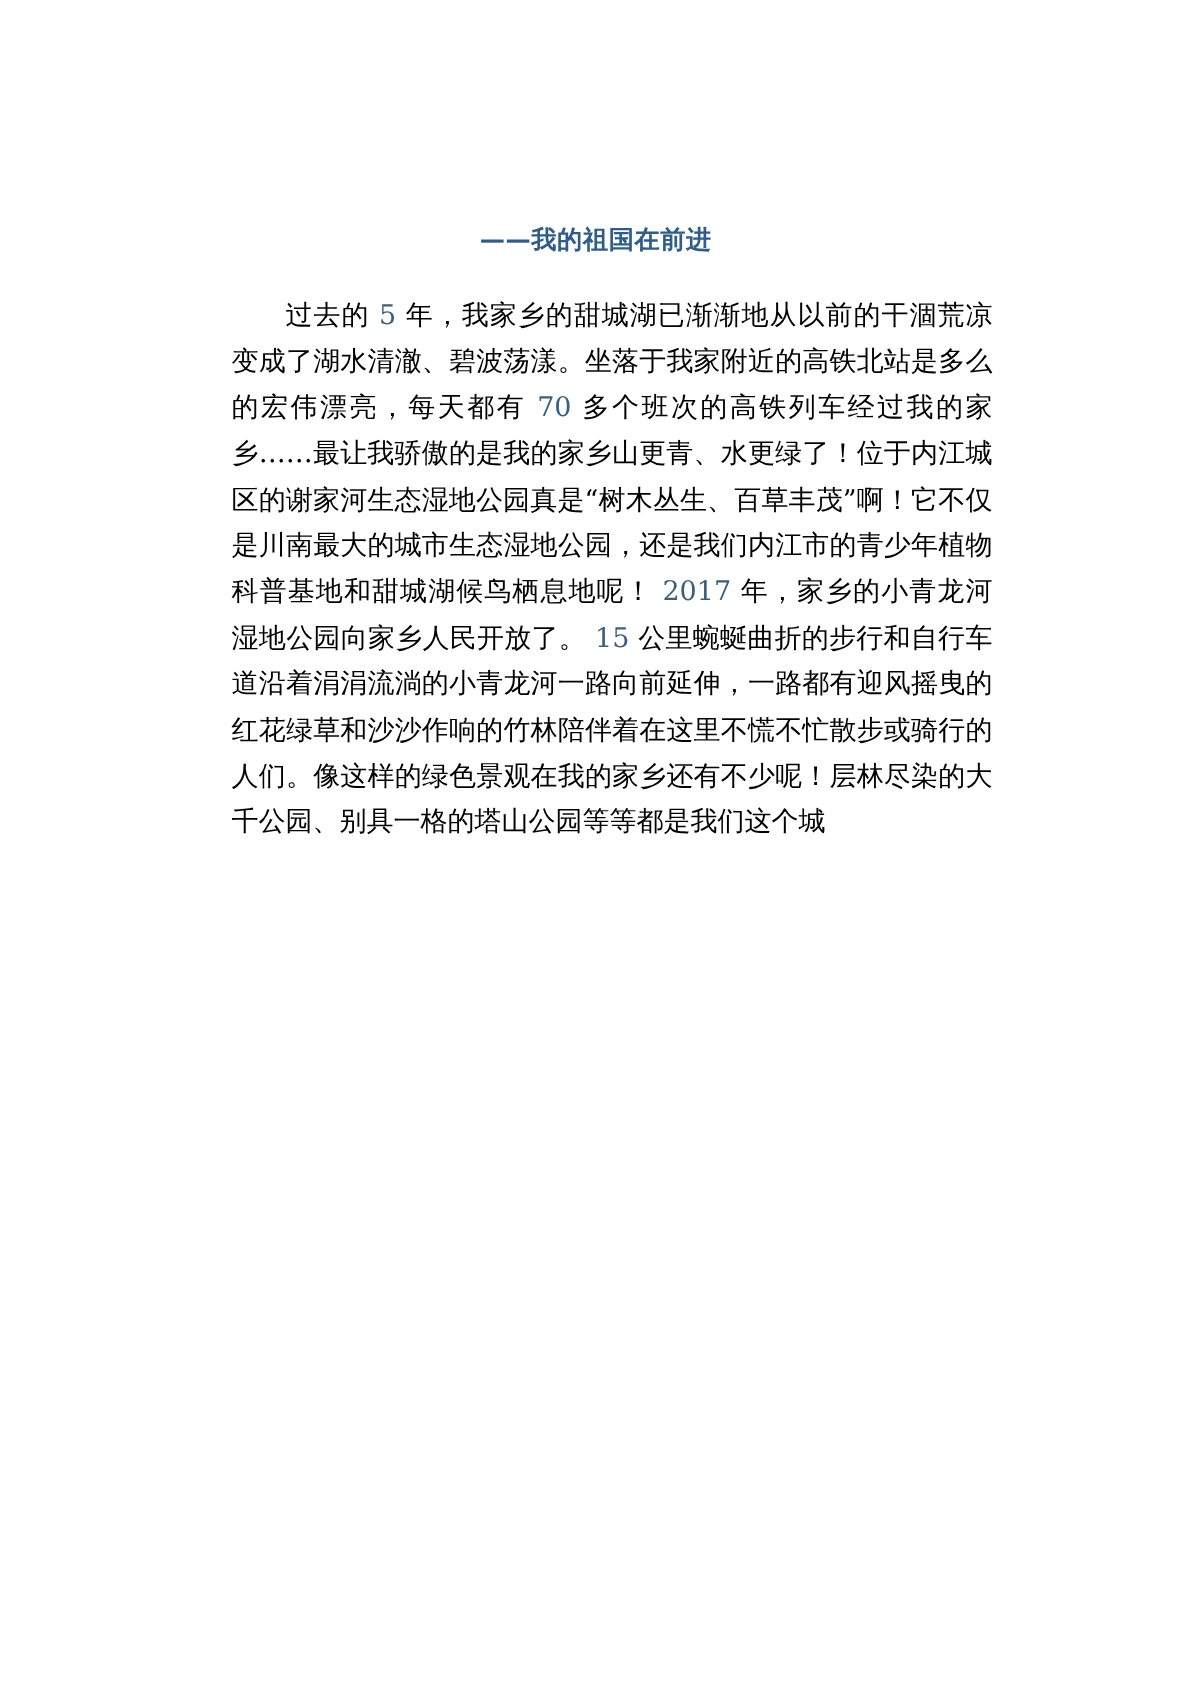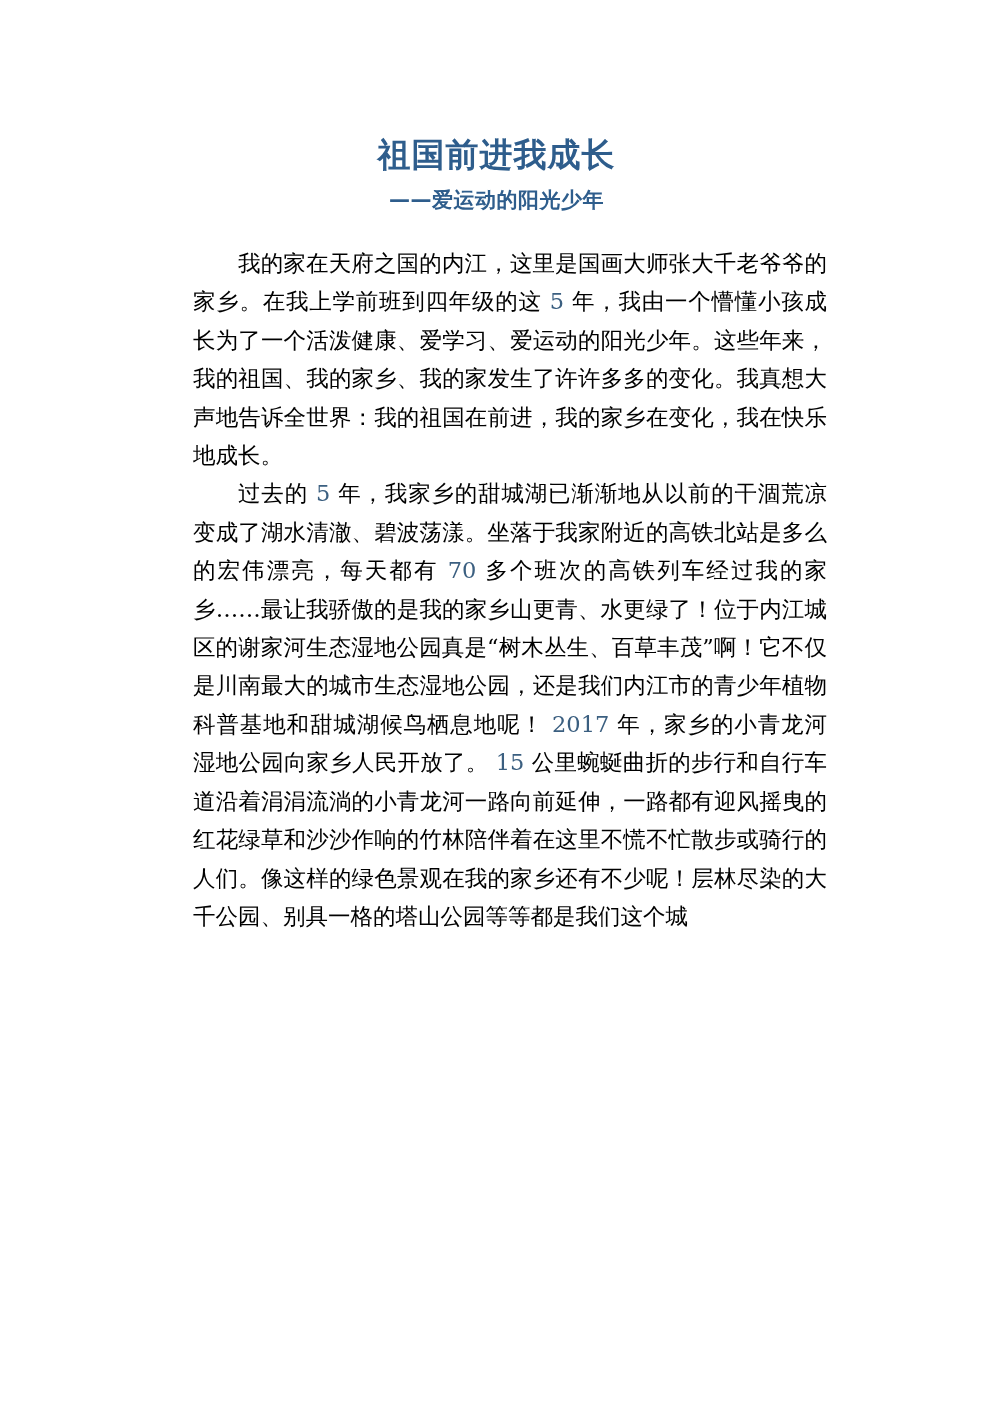--- a/index.html
+++ b/index.html
@@ -83,22 +83,20 @@
     color: #3b5f80;
     font-family: "DejaVu Serif", "Liberation Serif", serif;
     font-size: 22.5px;
   }
 </style>
 </head>
 <body>
 
 <div class="page">
 
-  <h1 class="doc-title">祖国前进我成长</h1>
 
-  <h2 class="doc-subtitle">——爱运动的阳光少年</h2>
+  <h2 class="doc-subtitle">——我的祖国在前进</h2>
 
   <div class="body-block">
-    <p class="para">我的家在天府之国的内江，这里是国画大师张大千老爷爷的家乡。在我上学前班到四年级的这 <span class="num">5</span> 年，我由一个懵懂小孩成长为了一个活泼健康、爱学习、爱运动的阳光少年。这些年来，我的祖国、我的家乡、我的家发生了许许多多的变化。我真想大声地告诉全世界：我的祖国在前进，我的家乡在变化，我在快乐地成长。</p>
     <p class="para">过去的 <span class="num">5</span> 年，我家乡的甜城湖已渐渐地从以前的干涸荒凉变成了湖水清澈、碧波荡漾。坐落于我家附近的高铁北站是多么的宏伟漂亮，每天都有 <span class="num">70</span> 多个班次的高铁列车经过我的家乡……最让我骄傲的是我的家乡山更青、水更绿了！位于内江城区的谢家河生态湿地公园真是“树木丛生、百草丰茂”啊！它不仅是川南最大的城市生态湿地公园，还是我们内江市的青少年植物科普基地和甜城湖候鸟栖息地呢！ <span class="num">2017</span> 年，家乡的小青龙河湿地公园向家乡人民开放了。 <span class="num">1<span class="num">5</span></span> 公里蜿蜒曲折的步行和自行车道沿着涓涓流淌的小青龙河一路向前延伸，一路都有迎风摇曳的红花绿草和沙沙作响的竹林陪伴着在这里不慌不忙散步或骑行的人们。像这样的绿色景观在我的家乡还有不少呢！层林尽染的大千公园、别具一格的塔山公园等等都是我们这个城</p>
   </div>
 
 </div>
 
 </body></html>

